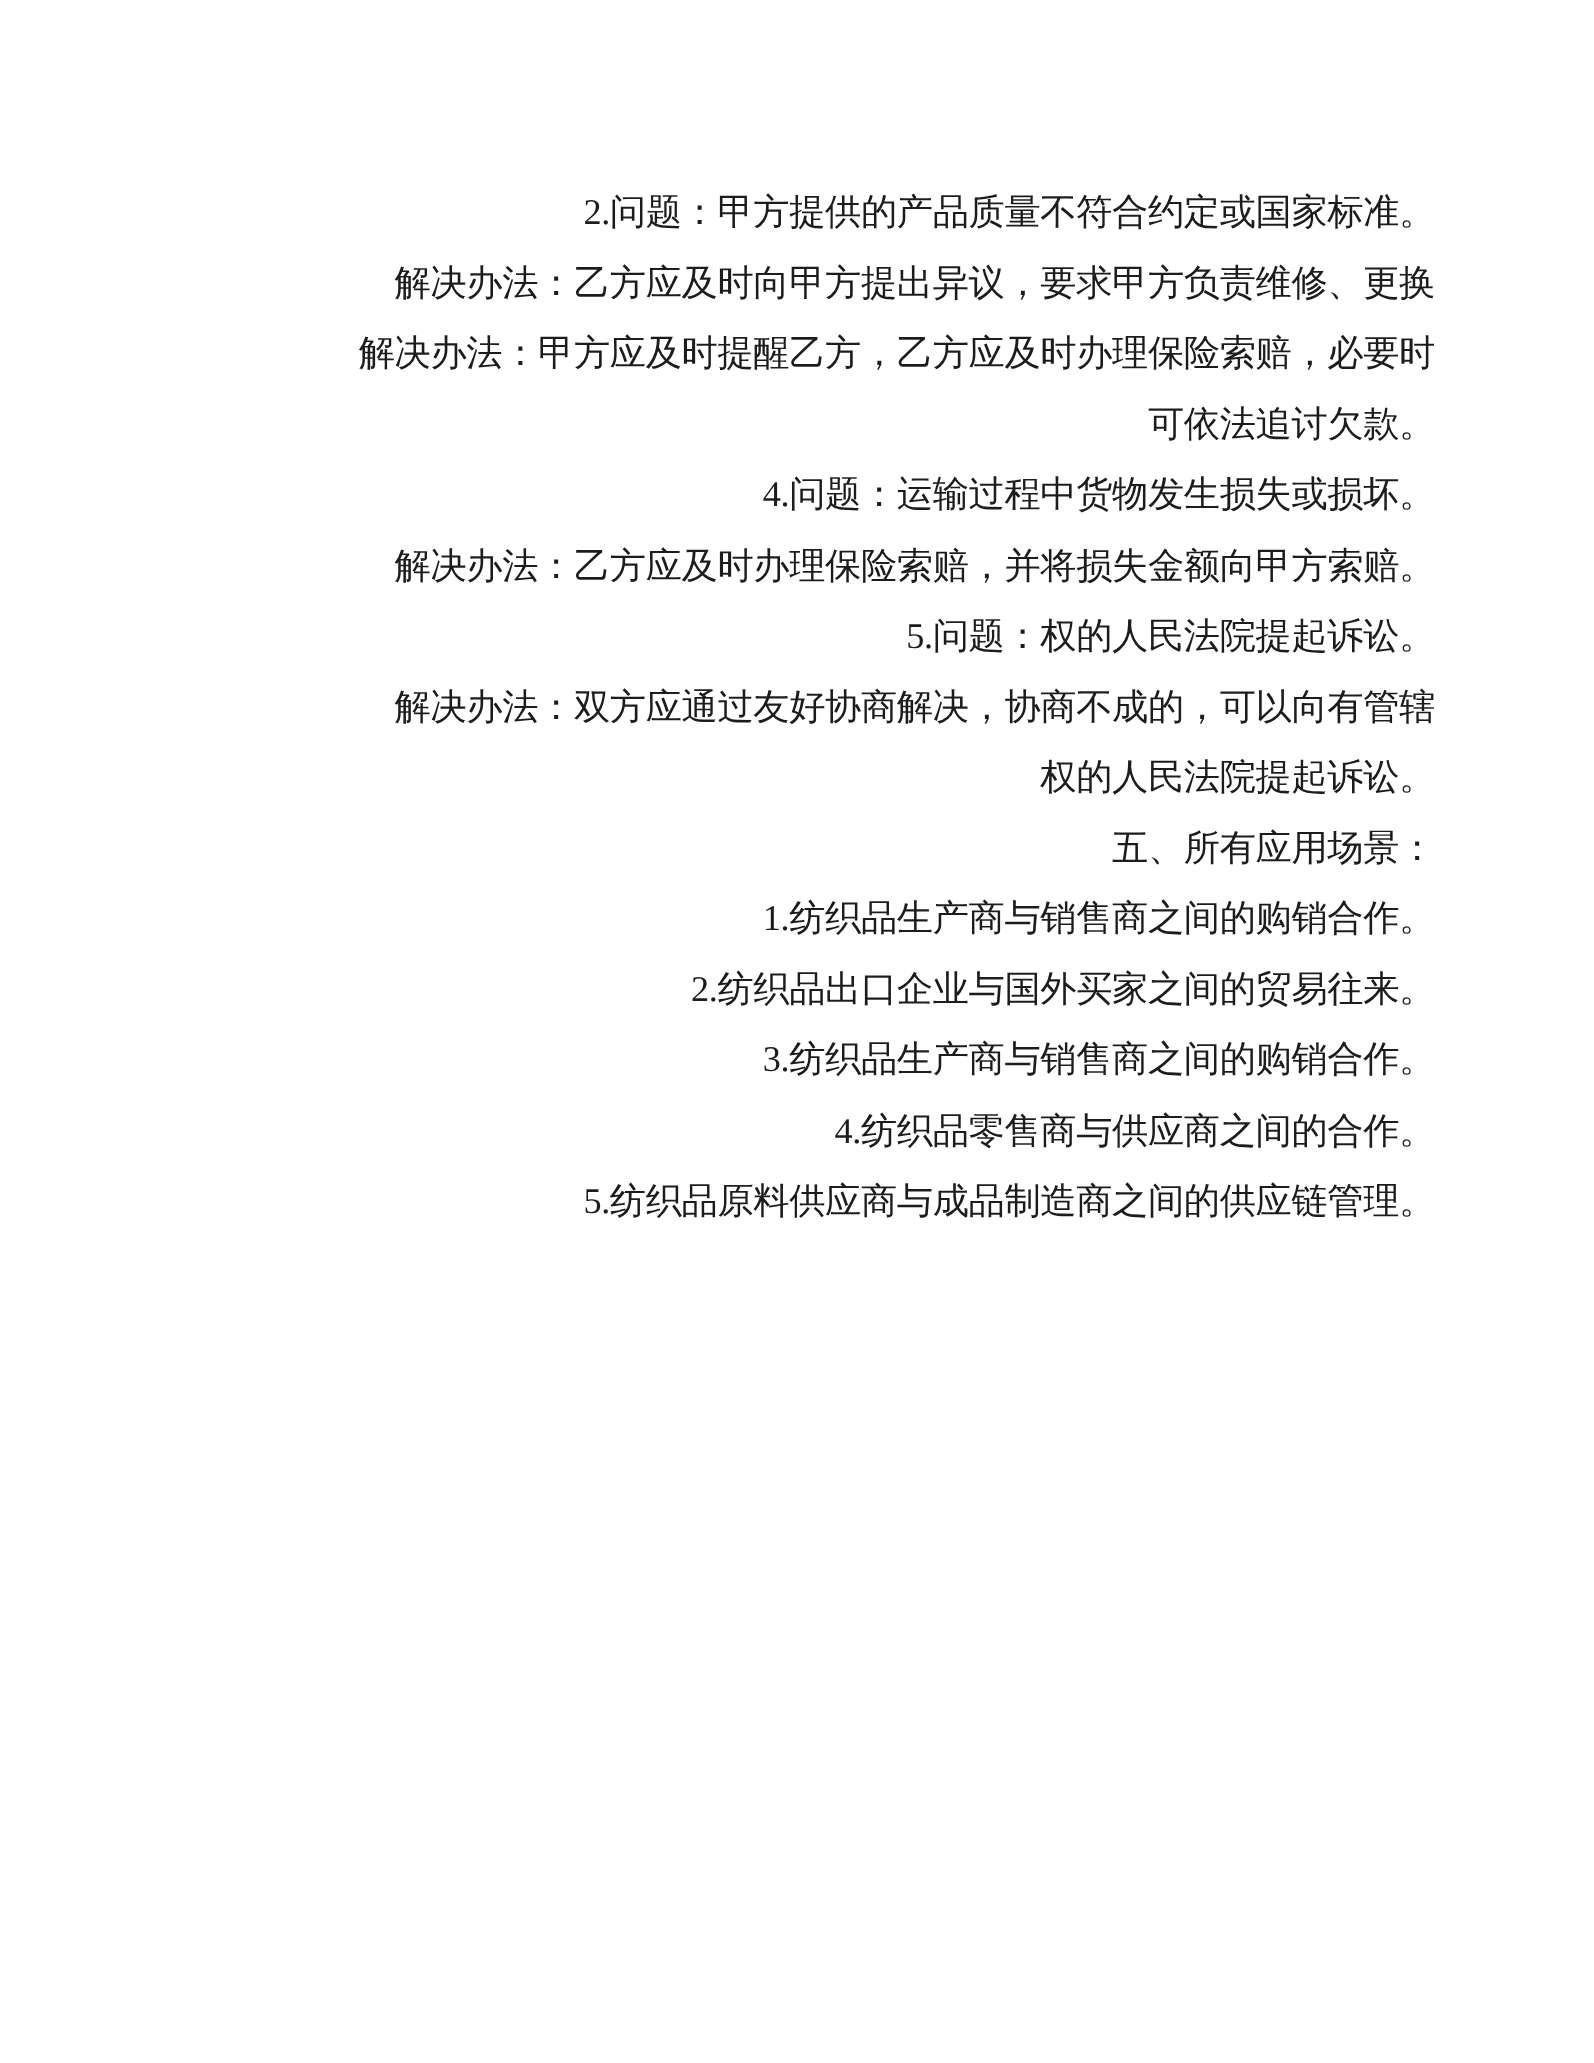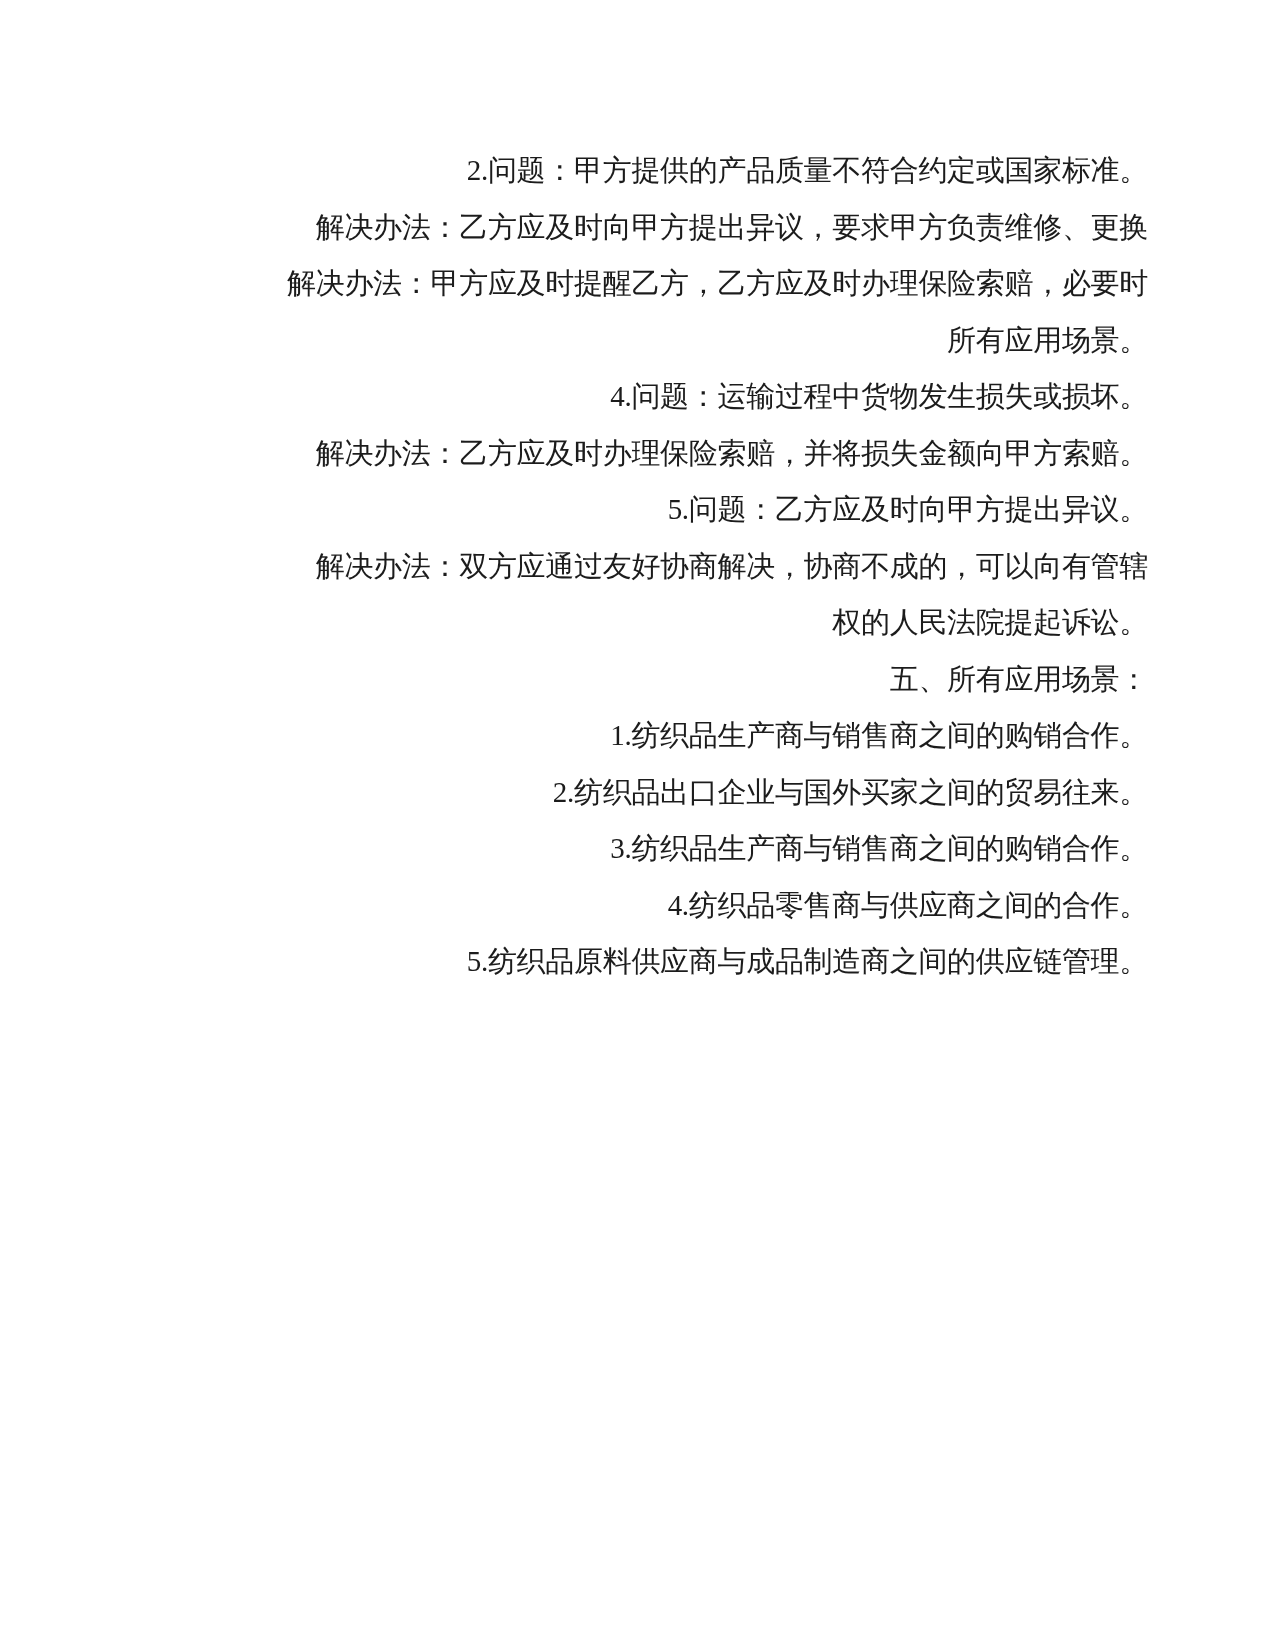--- a/index.html
+++ b/index.html
@@ -58,26 +58,26 @@
 </head>
 <body>
 
 <div class="page">
   <div class="content">
 
     <div class="line q-line"><span class="num">2.</span><span>问题：甲方提供的产品质量不符合约定或国家标准。</span></div>
     <div class="line sol-line">解决办法：乙方应及时向甲方提出异议，要求甲方负责维修、更换</div>
 
     <div class="line sol-line">解决办法：甲方应及时提醒乙方，乙方应及时办理保险索赔，必要时</div>
-    <div class="line cont-line">所有应用场景。</div>
+    <div class="line cont-line">可依法追讨欠款。</div>
 
     <div class="line q-line"><span class="num">4.</span><span>问题：运输过程中货物发生损失或损坏。</span></div>
     <div class="line sol-line">解决办法：乙方应及时办理保险索赔，并将损失金额向甲方索赔。</div>
 
-    <div class="line q-line"><span class="num">5.</span><span>问题：乙方应及时向甲方提出异议。</span></div>
+    <div class="line q-line"><span class="num">5.</span><span>问题：权的人民法院提起诉讼。</span></div>
     <div class="line sol-line">解决办法：双方应通过友好协商解决，协商不成的，可以向有管辖</div>
     <div class="line cont-line">权的人民法院提起诉讼。</div>
 
     <div class="line heading-line">五、所有应用场景：</div>
 
     <div class="line app-line"><span class="num">1.</span><span>纺织品生产商与销售商之间的购销合作。</span></div>
     <div class="line app-line"><span class="num">2.</span><span>纺织品出口企业与国外买家之间的贸易往来。</span></div>
     <div class="line app-line"><span class="num">3.</span><span>纺织品生产商与销售商之间的购销合作。</span></div>
     <div class="line app-line"><span class="num">4.</span><span>纺织品零售商与供应商之间的合作。</span></div>
     <div class="line app-line"><span class="num">5.</span><span>纺织品原料供应商与成品制造商之间的供应链管理。</span></div>

